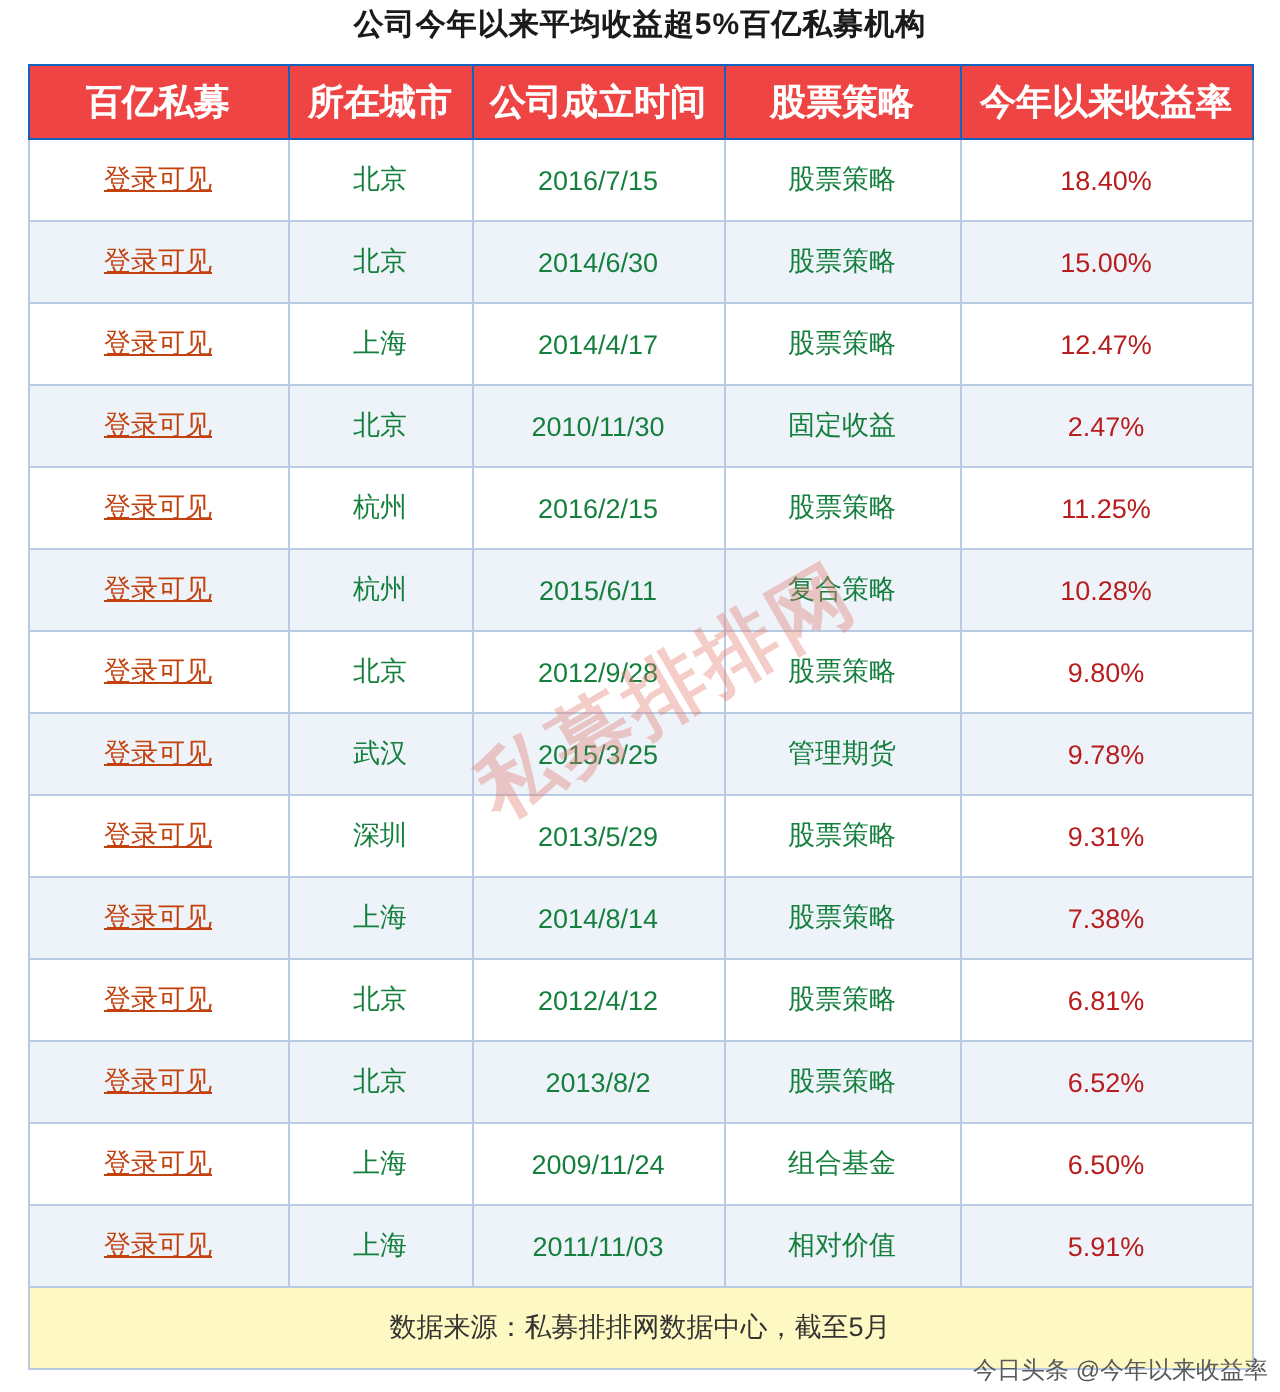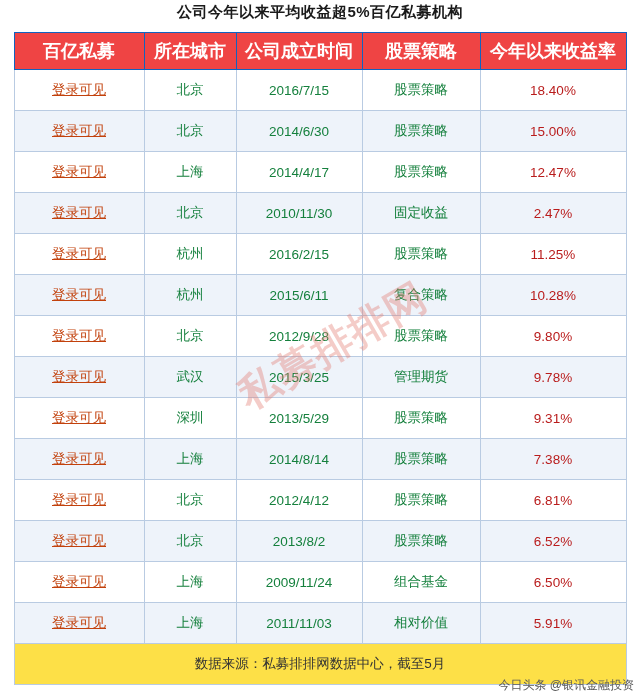--- a/index.html
+++ b/index.html
@@ -64,21 +64,21 @@
     font-weight: normal;
   }
   tr.even td {
     background: #eef3fa;
   }
   tr.odd td {
     background: #ffffff;
   }
   .footer-row td {
     border: 1px solid #b9cbe2;
-    background: #fde047;
+    background: #fef9c3;
     height: 38px;
     text-align: left;
     padding-left: 16px;
     font-size: 12.5px;
     color: #333333;
   }
   .watermark {
     position: absolute;
     pointer-events: none;
     color: rgba(225, 120, 110, 0.38);
@@ -230,15 +230,15 @@
         <td class="c-return">5.91%</td>
       </tr>
       <tr class="footer-row">
         <td colspan="5">数据来源：私募排排网数据中心，截至5月</td>
       </tr>
     </tbody>
   </table>
 
   <div class="watermark wm1">私募排排网</div>
 
-  <div class="credit">今日头条 @银讯金融投资</div>
+  <div class="credit">今日头条 @今年以来收益率</div>
 
 </div>
 
 </body></html>

